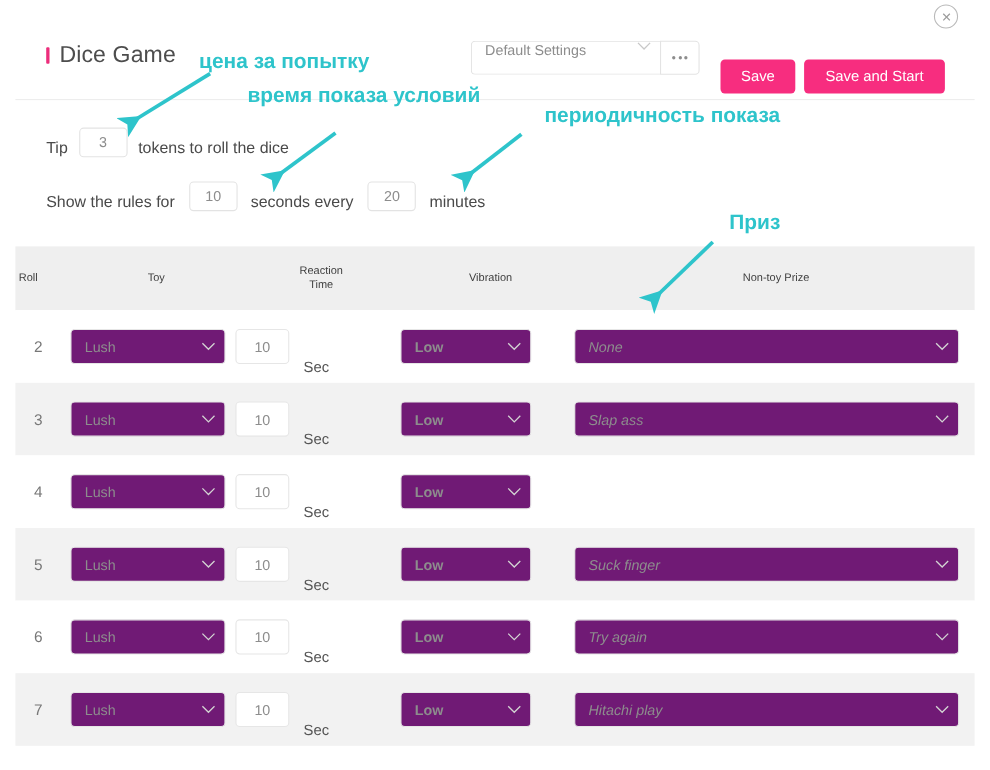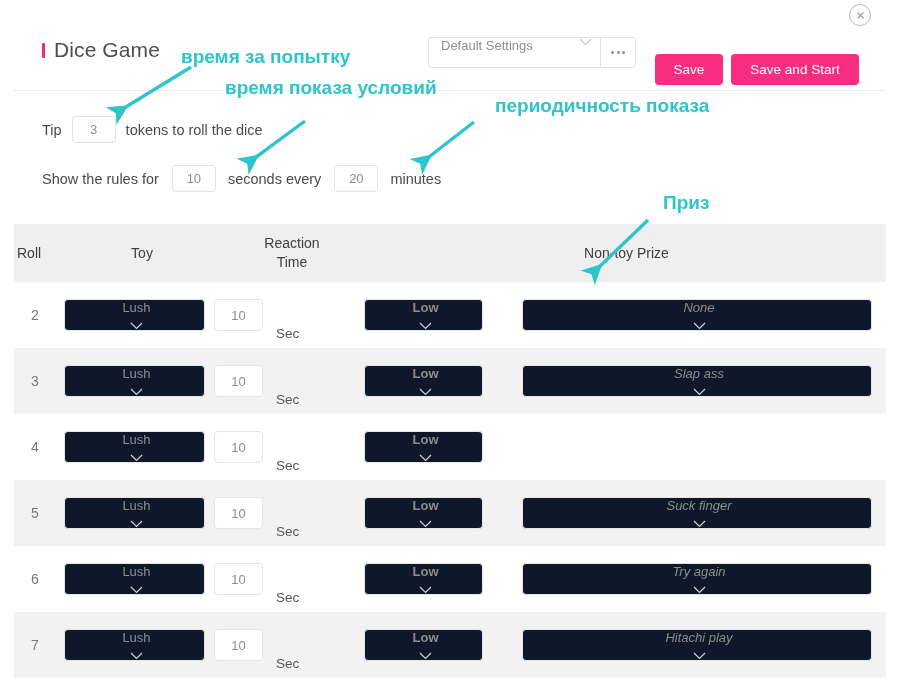--- a/index.html
+++ b/index.html
@@ -144,21 +144,21 @@
     left: 14px;
     width: 872px;
     height: 1px;
     background: #ededed;
   }
 
   
   .setting-row {
     position: absolute;
     display: flex;
-    align-items: center;
+    align-items: flex-end;
     font-size: 14.5px;
     color: #4a4a4a;
     white-space: nowrap;
   }
   .row-tip   { left: 42px; top: 116px; }
   .row-rules { left: 42px; top: 165px; }
 
   .num-input {
     border: 1px solid #e3e3e3;
     border-radius: 4px;
@@ -182,21 +182,21 @@
     position: absolute;
     left: 14px;
     top: 224px;
     width: 872px;
   }
   .thead {
     display: flex;
     align-items: center;
     height: 58px;
     background: #efefef;
-    font-size: 14px;
+    font-size: 10px;
     color: #3e3e3e;
   }
   .th { text-align: center; line-height: 1.35; }
   .th-roll  { width: 50px;  text-align: left; padding-left: 3px; }
   .th-toy   { width: 150px; }
   .th-rt    { width: 150px; }
   .th-vib   { width: 158px; }
   .th-prize { flex: 1; }
 
   .trow {
@@ -216,28 +216,27 @@
   }
   .td-toy   { width: 150px; display:flex; }
   .td-rt    { width: 150px; display:flex; align-items:center; }
   .td-vib   { width: 158px; display:flex; }
   .td-prize { flex: 1; display:flex; padding-right: 14px; }
 
   .select {
     height: 32px;
     border: 1px solid #e6e6e6;
     border-radius: 4px;
-    background: #0f172a;
+    background: #701a75;
     box-sizing: border-box;
     display: flex;
     align-items: center;
     padding: 0 8px 0 12px;
     font-size: 13px;
     color: #8d8d8d;
-    flex-direction: column;
   }
   .select .val { flex: 1; white-space: nowrap; overflow: hidden; }
   .sel-toy   { width: 141px; }
   .sel-vib   { width: 119px; font-weight: bold; }
   .sel-prize { width: 100%; font-style: italic; }
 
   .rt-input {
     width: 49px;
     height: 32px;
     border: 1px solid #e6e6e6;
@@ -335,20 +334,21 @@
   </div>
 
   <div class="table">
     <div class="thead">
       <div class="th th-roll">Roll</div>
       <div class="th th-toy">Toy</div>
       <div class="th th-rt">
         <div>Reaction</div>
         <div>Time</div>
       </div>
+      <div class="th th-vib">Vibration</div>
       <div class="th th-prize">Non-toy Prize</div>
     </div>
     <div id="tbody">
         <div class="trow">
           <div class="td-roll">2</div>
           <div class="td-toy">
             <div class="select sel-toy">
               <span class="val">Lush</span>
               <svg class="chev" width="13" height="8" viewBox="0 0 13 8">
                 <polyline points="1,1 6.5,6.5 12,1" fill="none" stroke="#d2d2d2" stroke-width="1.2"></polyline>
@@ -519,21 +519,21 @@
               <span class="val">Hitachi play</span>
               <svg class="chev" width="13" height="8" viewBox="0 0 13 8">
                 <polyline points="1,1 6.5,6.5 12,1" fill="none" stroke="#d2d2d2" stroke-width="1.2"></polyline>
               </svg>
             </div>
           </div>
         </div>
       </div>
   </div>
 
-  <div class="anno anno-1">время за попытку</div>
+  <div class="anno anno-1">цена за попытку</div>
   <div class="anno anno-2">время показа условий</div>
   <div class="anno anno-3">периодичность показа</div>
   <div class="anno anno-4">Приз</div>
 
   <svg class="arrow-layer" viewBox="0 0 900 700">
     <defs>
       <marker id="ah" markerWidth="6" markerHeight="6" refX="2.6" refY="3" orient="auto">
         <path d="M6,0 L0,3 L6,6 L4.4,3 Z" fill="#2ec4cb"></path>
       </marker>
     </defs>

